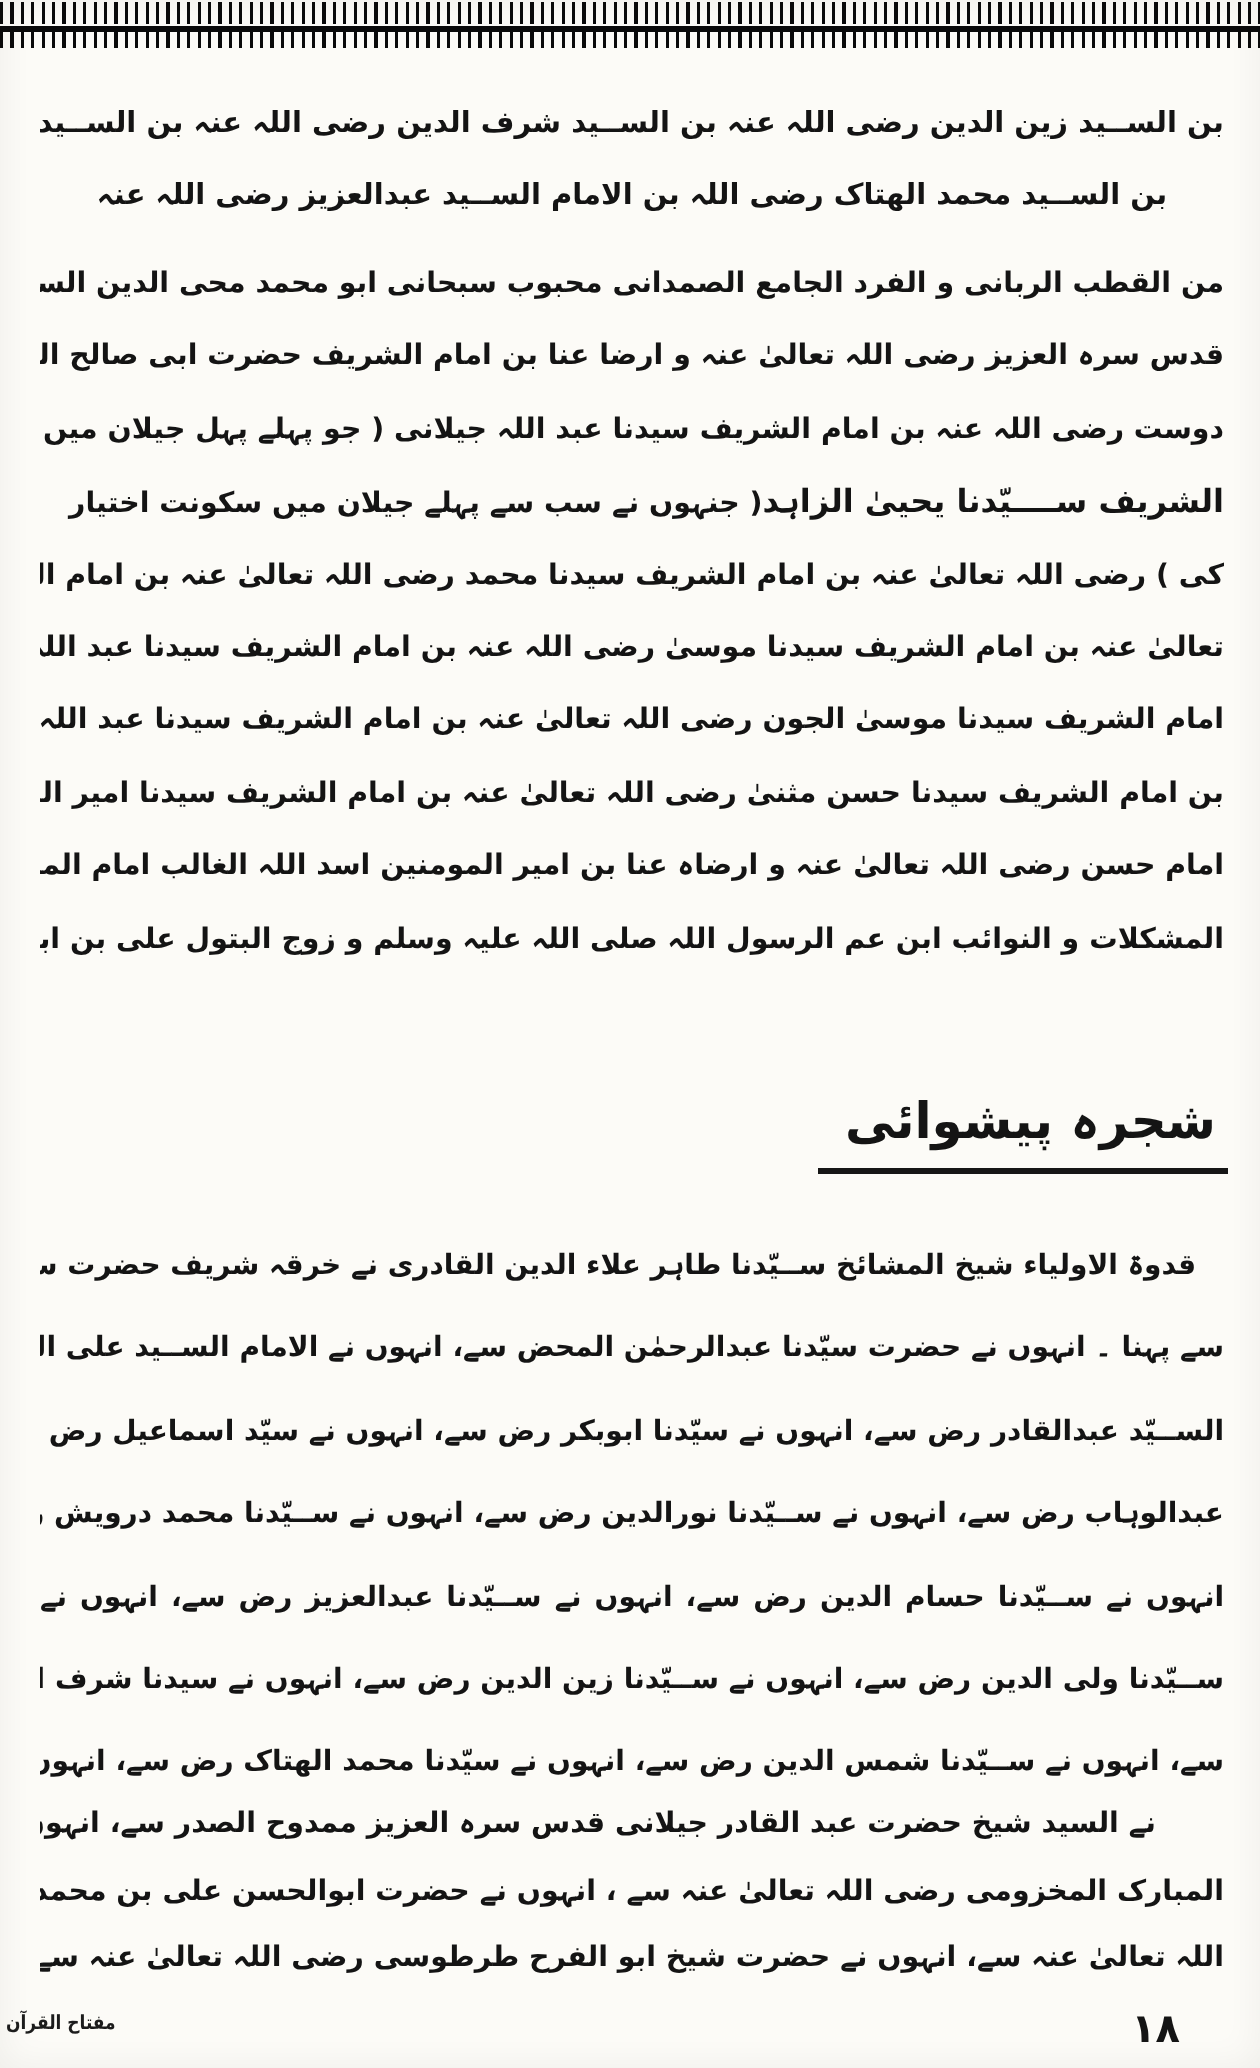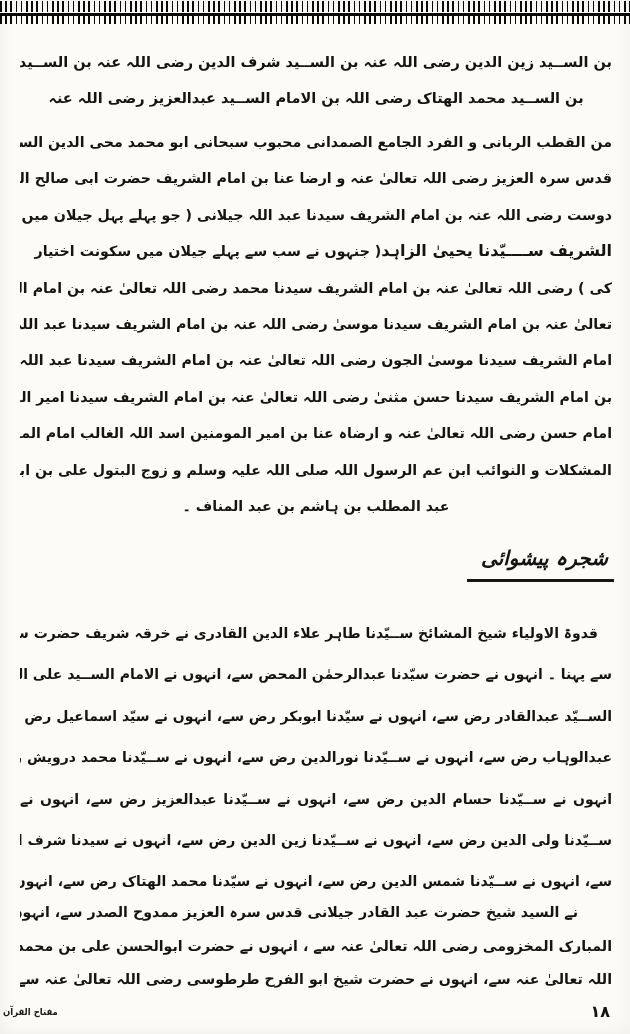--- a/index.html
+++ b/index.html
@@ -46,37 +46,36 @@
   .callig-line .big{
     font-size:16px;font-weight:bold;letter-spacing:.5px;white-space:nowrap;
   }
   .callig-line .small{
     font-size:14.2px;font-weight:bold;white-space:nowrap;padding-left:36px;
   }
   
   .heading-wrap{position:absolute;top:546px;right:16px;text-align:right;}
   .heading{
     display:inline-block;direction:rtl;
-    font-size:20px;font-weight:bold;
+    font-size:25px;font-weight:bold;
     padding:0 6px 9px 14px;
     border-bottom:3.5px solid #161616;
-    font-style:italic;
   }
   
   .para2{top:613px;}
   .para2 .line{font-size:14px;line-height:41.4px;height:41.4px;}
   .para2 .line.indent{padding-right:14px;}
   
   .para3{top:896px;}
   .para3 .line{font-size:14.2px;line-height:33.5px;height:33.5px;}
   .para3 .line.indent{padding-right:34px;}
   
   .page-number{
-    position:absolute;top:1002px;right:20px;
-    direction:rtl;font-size:16px;font-weight:bold;
+    position:absolute;top:1002px;right:40px;
+    direction:rtl;font-size:20px;font-weight:bold;
   }
   .publisher-seal{
     position:absolute;top:1007px;left:3px;
     direction:rtl;font-size:8.5px;font-weight:bold;
     transform:scaleY(1.15);color:#1c1c1c;letter-spacing:-.3px;
     filter:blur(.2px);
   }
 </style>
 </head>
 <body>
@@ -97,21 +96,20 @@
     <div class="callig-line">
       <span class="big">الشريف ســــيّدنا يحيیٰ الزاہد</span>
       <span class="small">( جنہوں نے سب سے پہلے جيلان ميں سکونت اختيار</span>
     </div>
     <div class="line">کی ) رضی اللہ تعالیٰ عنہ بن امام الشريف سيدنا محمد رضی اللہ تعالیٰ عنہ بن امام الشريف سيدنا داؤد رضی اللہ</div>
     <div class="line">تعالیٰ عنہ بن امام الشريف سيدنا موسیٰ رضی اللہ عنہ بن امام الشريف سيدنا عبد اللہ رضی اللہ تعالیٰ عنہ بن</div>
     <div class="line">امام الشريف سيدنا موسیٰ الجون رضی اللہ تعالیٰ عنہ بن امام الشريف سيدنا عبد اللہ المحض رضی اللہ تعالیٰ عنہ</div>
     <div class="line">بن امام الشريف سيدنا حسن مثنیٰ رضی اللہ تعالیٰ عنہ بن امام الشريف سيدنا امير المومنين و امام المتقين حضرت</div>
     <div class="line">امام حسن رضی اللہ تعالیٰ عنہ و ارضاہ عنا بن امير المومنين اسد اللہ الغالب امام المشارق و المغارب حلال</div>
     <div class="line">المشکلات و النوائب ابن عم الرسول اللہ صلی اللہ عليہ وسلم و زوج البتول علی بن ابی طالب کرم اللہ وجہہ بن</div>
-    <div class="line last">عبد المطلب بن ہاشم بن عبد المناف ۔</div>
   </div>
 
   <div class="heading-wrap">
     <span class="heading">شجرہ پیشوائی</span>
   </div>
 
   <div class="block para2">
     <div class="line indent">قدوۃ الاولياء شيخ المشائخ ســيّدنا طاہر علاء الدين القادری نے خرقہ شريف حضرت ســيّدنا محمود حسام الدين رح</div>
     <div class="line">سے پہنا ۔ انہوں نے حضرت سيّدنا عبدالرحمٰن المحض سے، انہوں نے الامام الســيد علی القادری رض سے انہوں نے</div>
     <div class="line">الســيّد عبدالقادر رض سے، انہوں نے سيّدنا ابوبکر رض سے، انہوں نے سيّد اسماعيل رض سے، انہوں نے ســيّدنا</div>

